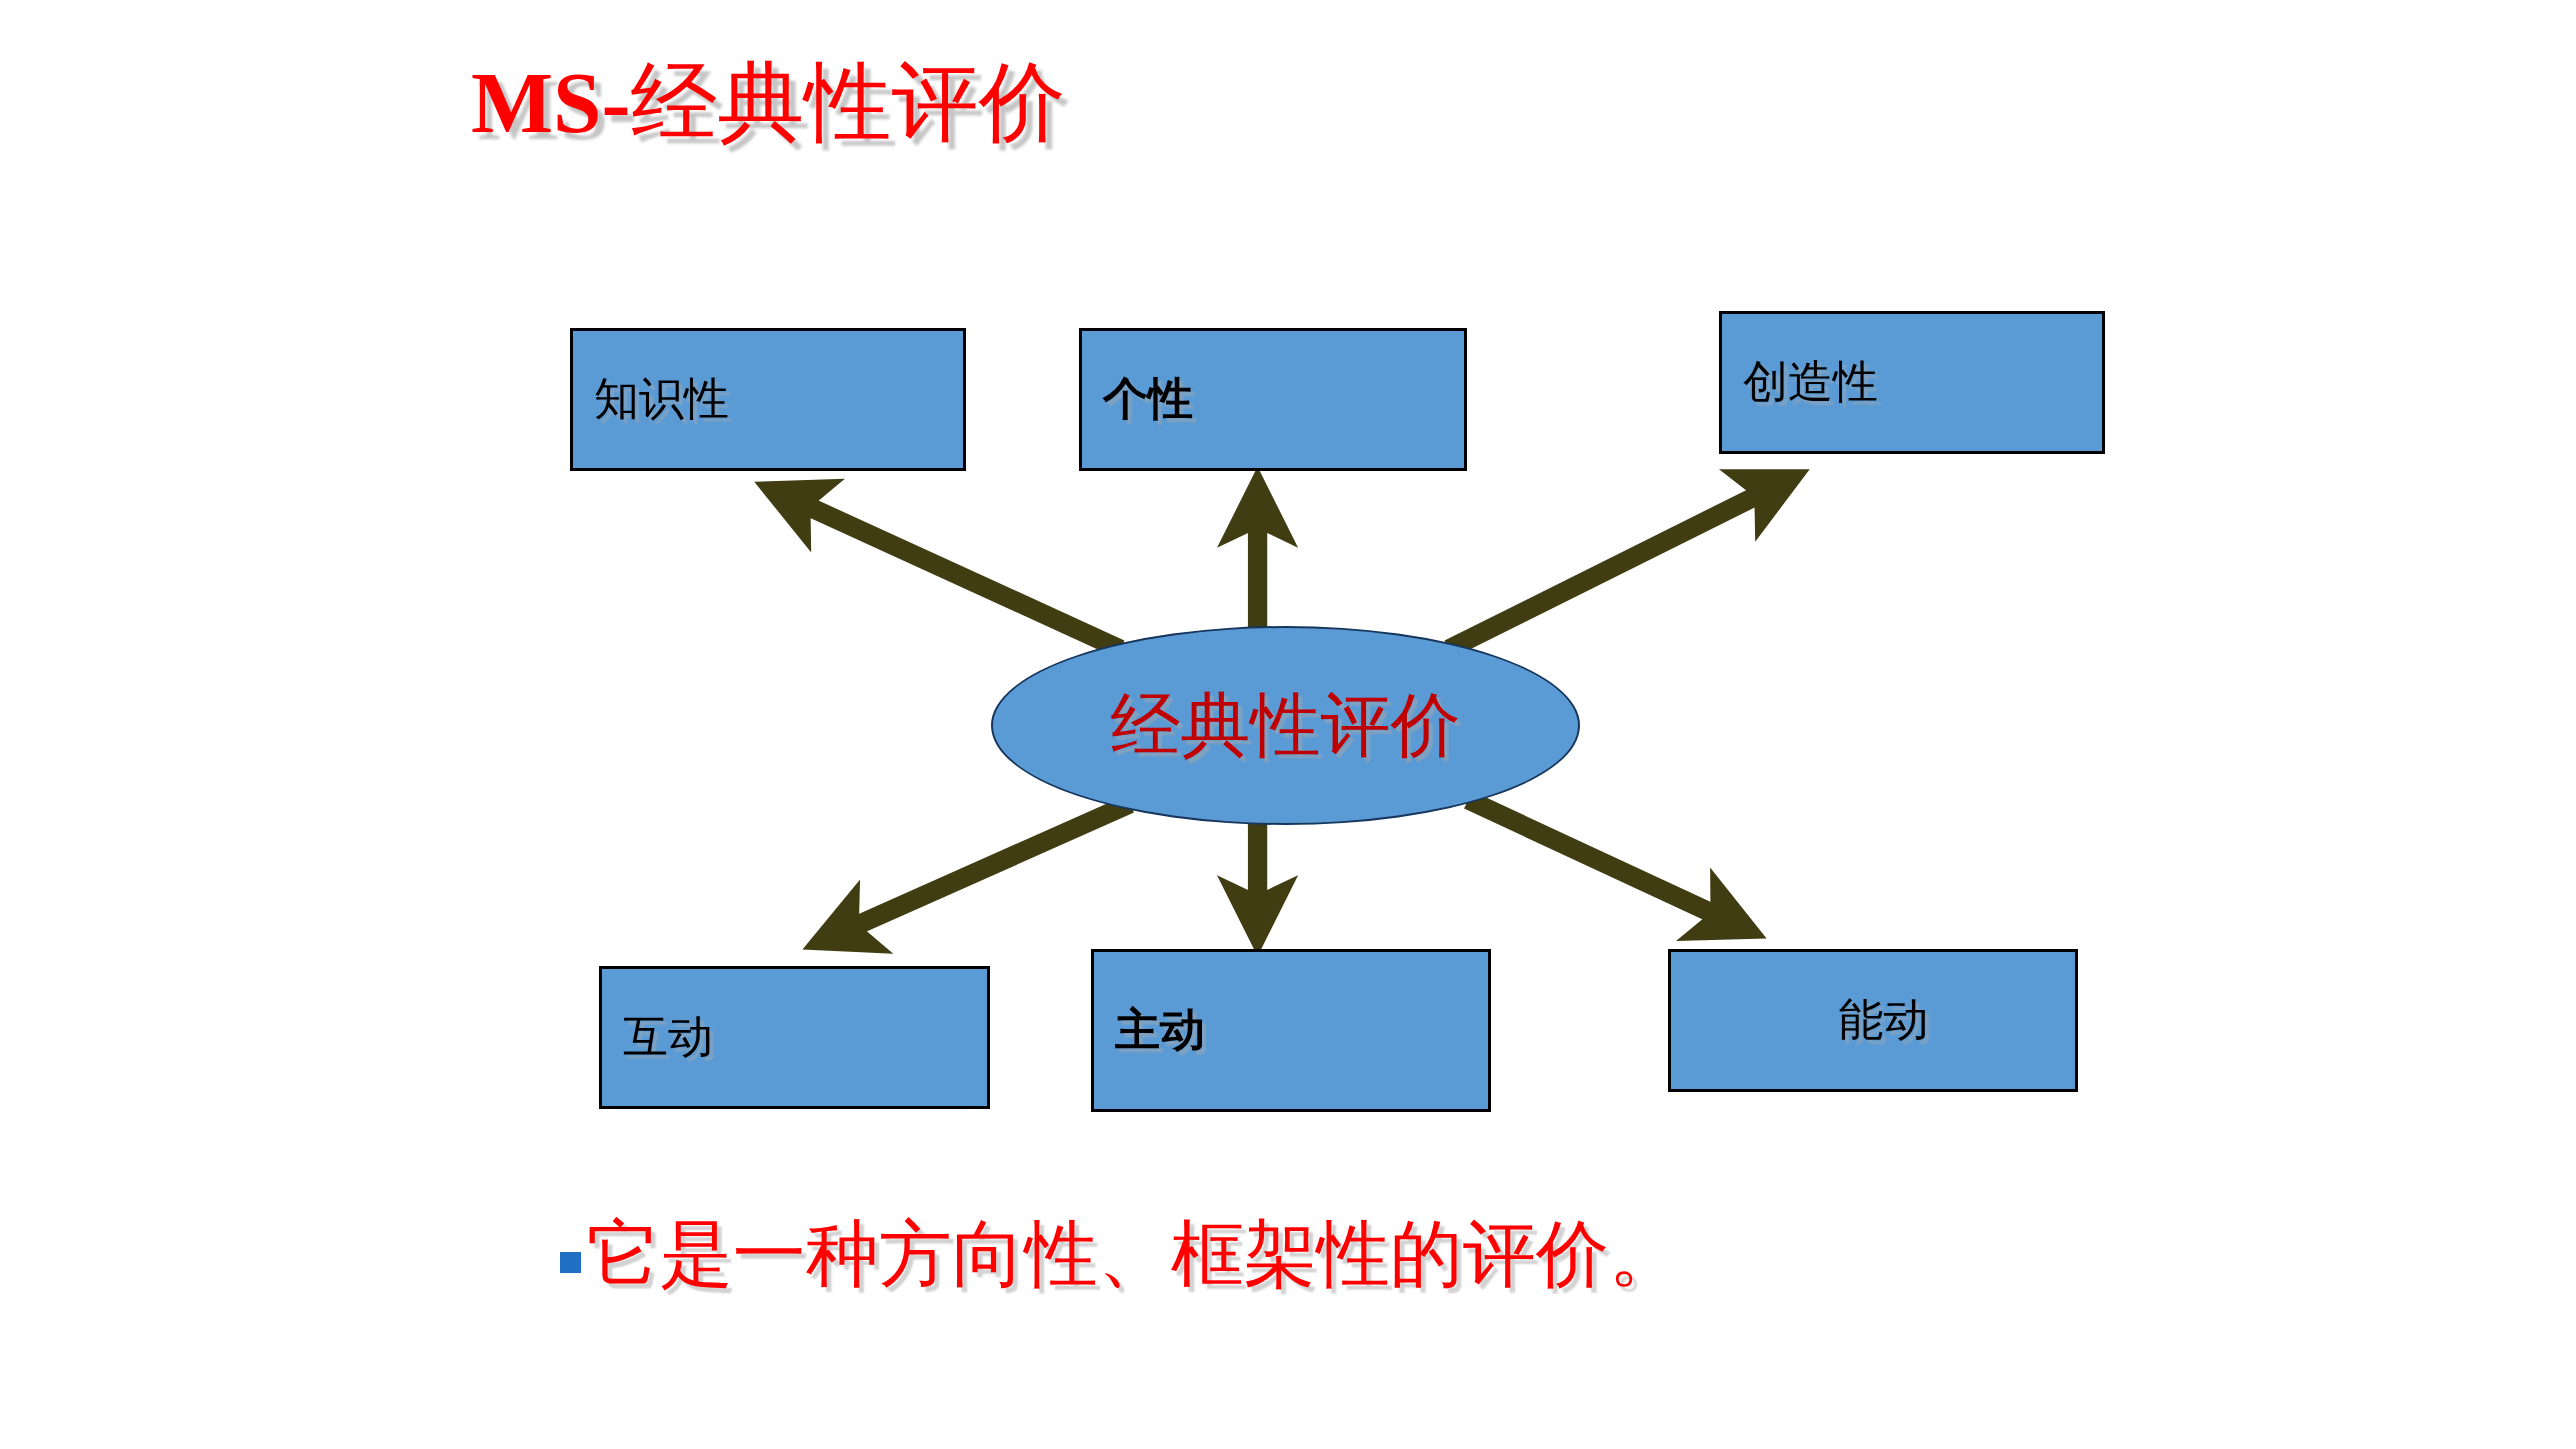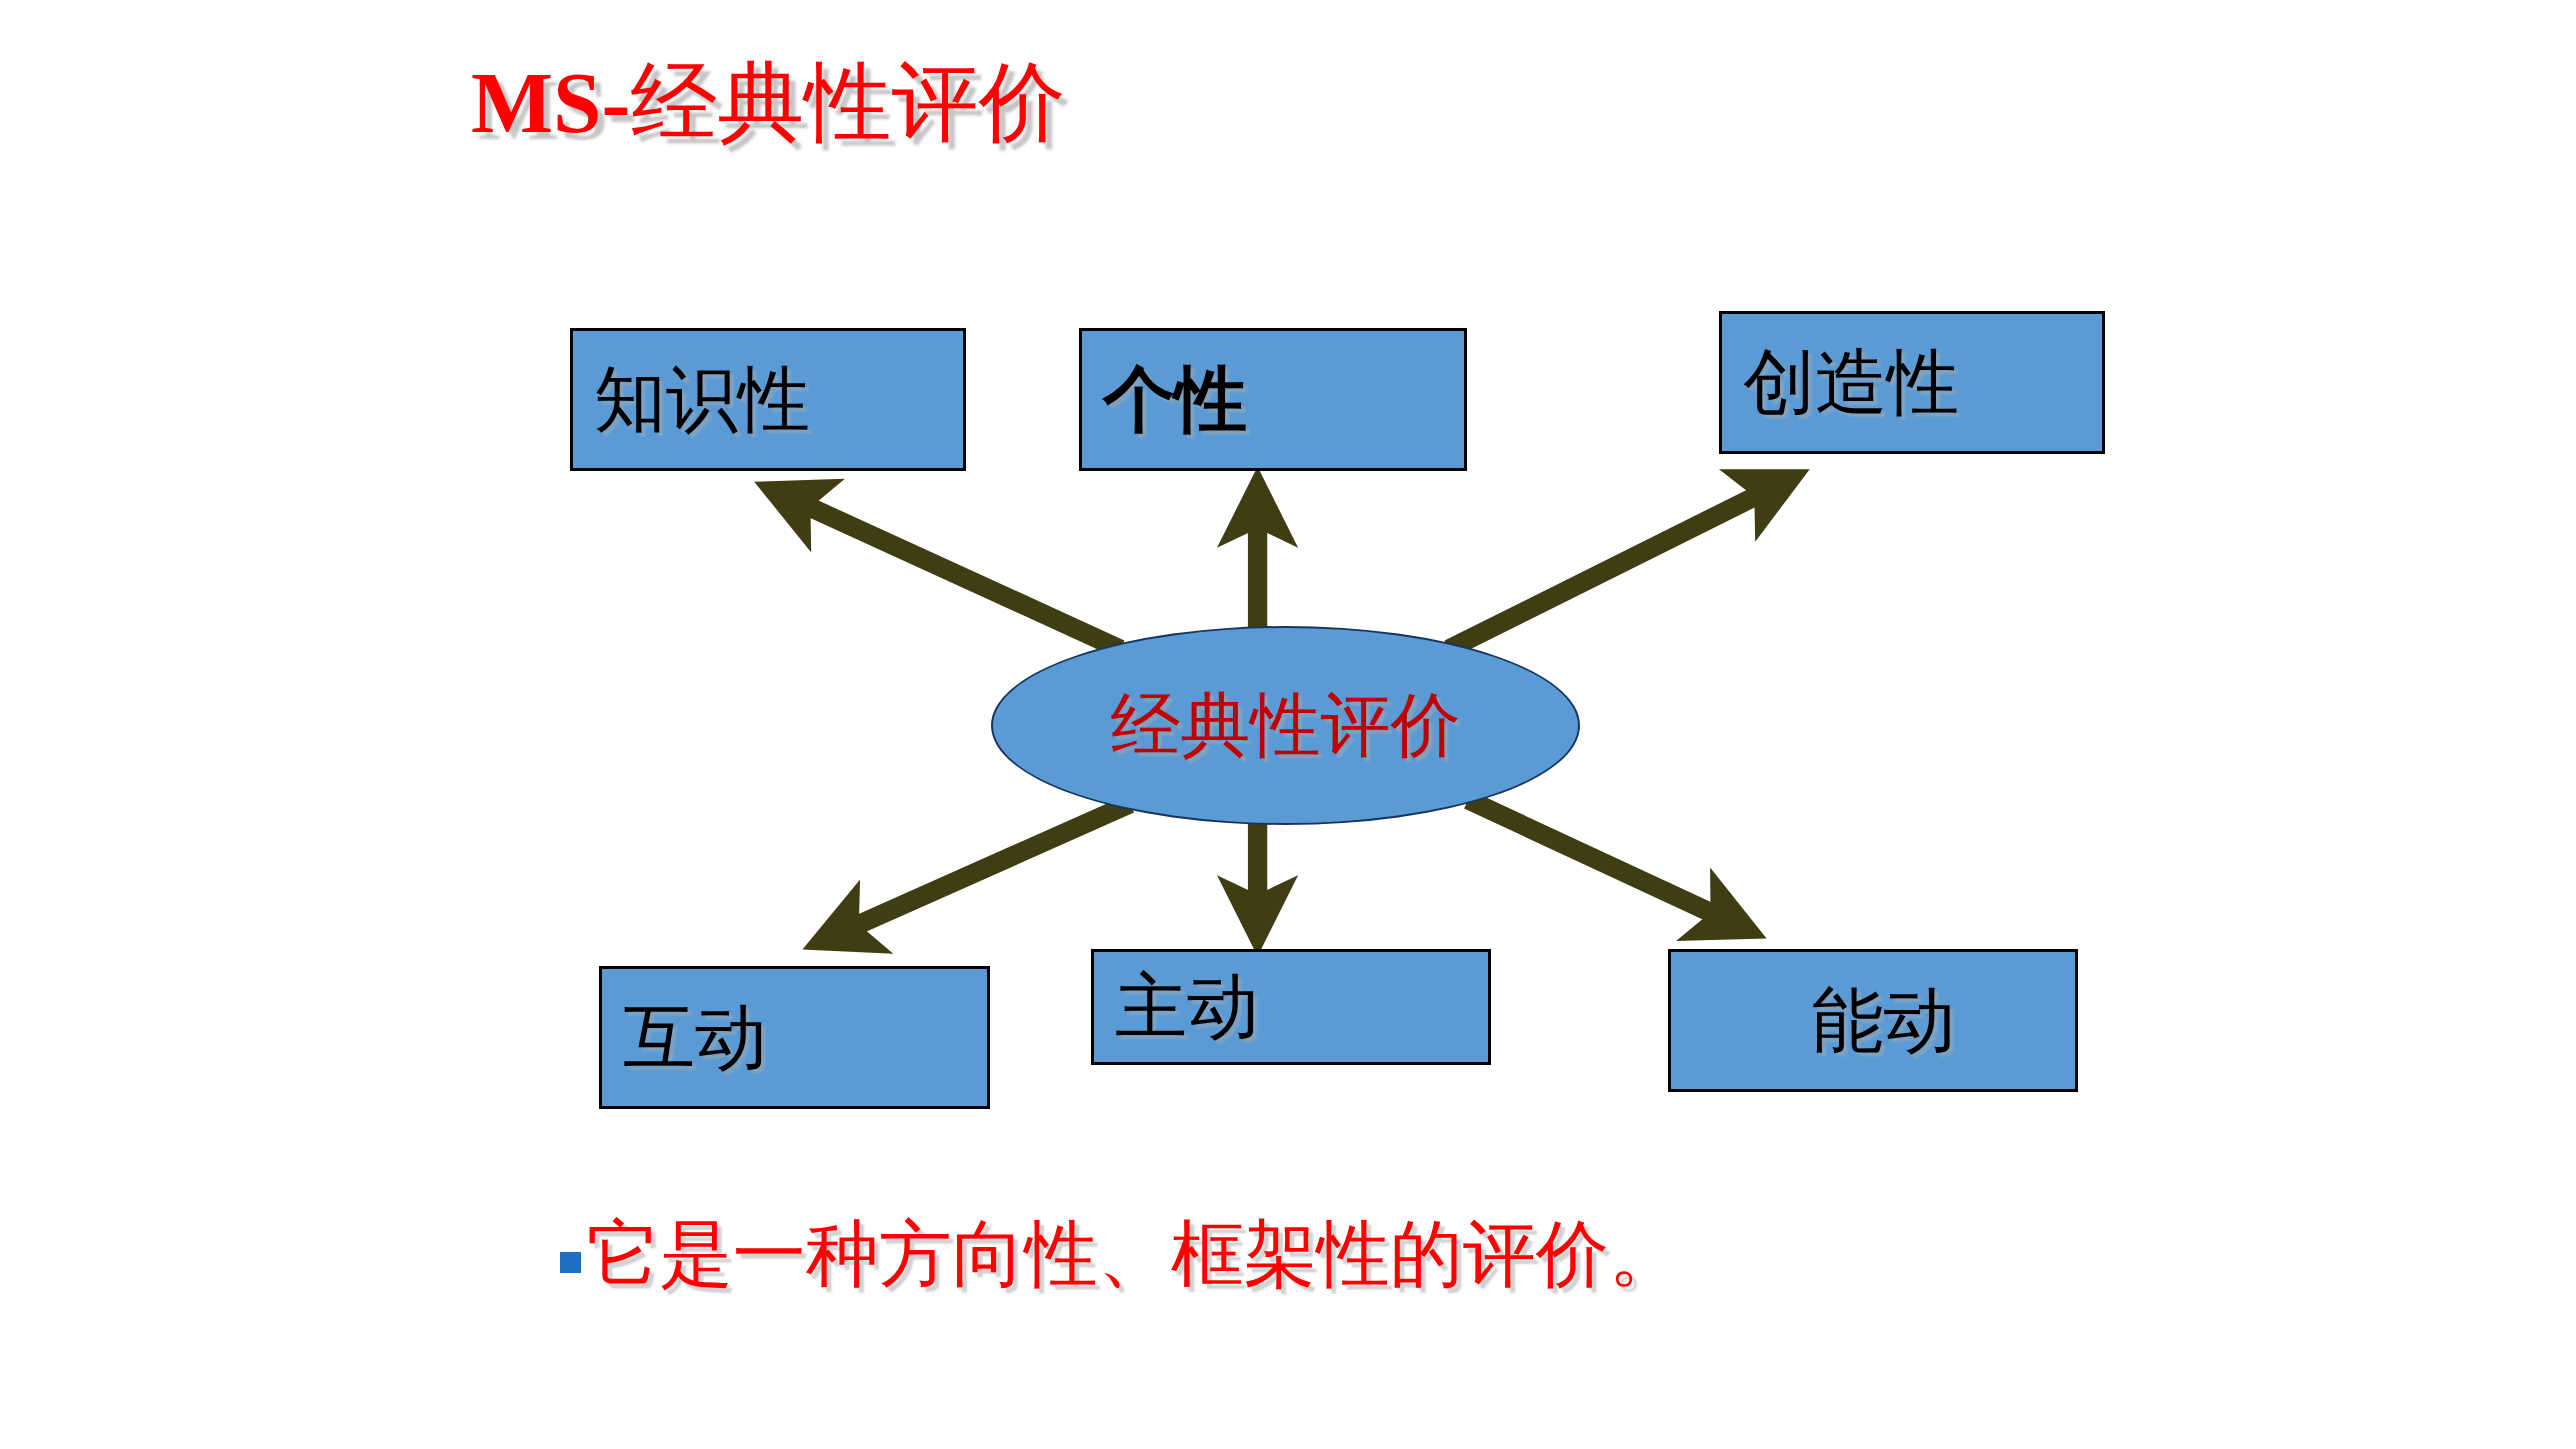--- a/index.html
+++ b/index.html
@@ -51,36 +51,36 @@
   }
 
   
   .node-box {
     position: absolute;
     box-sizing: border-box;
     background: #5B9BD5;
     border: 3.9px solid #000000;
     color: #000000;
     font-family: "Liberation Serif", "DejaVu Serif", serif;
-    font-size: 72px;
+    font-size: 45px;
     line-height: 1;
     display: flex;
     align-items: center;
     justify-content: flex-start;
     padding-left: 21px;
     white-space: nowrap;
     text-shadow: 3.9px 3.9px 1.9px rgba(170,170,170,0.45);
   }
 
   
   #box-knowledge   { left: 570px;  top: 328px;  width: 396px; height: 143px; }
   #box-personality { left: 1079px; top: 328px;  width: 388px; height: 143px; font-weight: bold; }
   #box-creativity  { left: 1719px; top: 311px;  width: 386px; height: 143px; }
   #box-interaction { left: 599px;  top: 966px; width: 391px; height: 143px; }
-  #box-proactive   { left: 1091px; top: 949px;  width: 400px; height: 116px; }
+  #box-proactive   { left: 1091px; top: 949px;  width: 400px; height: 163px; font-weight: bold; }
   #box-dynamism    { left: 1668px; top: 949px;  width: 410px; height: 143px; justify-content: center; }
 
   
   #center-ellipse {
     position: absolute;
     left: 991px;
     top: 626px;
     width: 589px;
     height: 199px;
     box-sizing: border-box;

